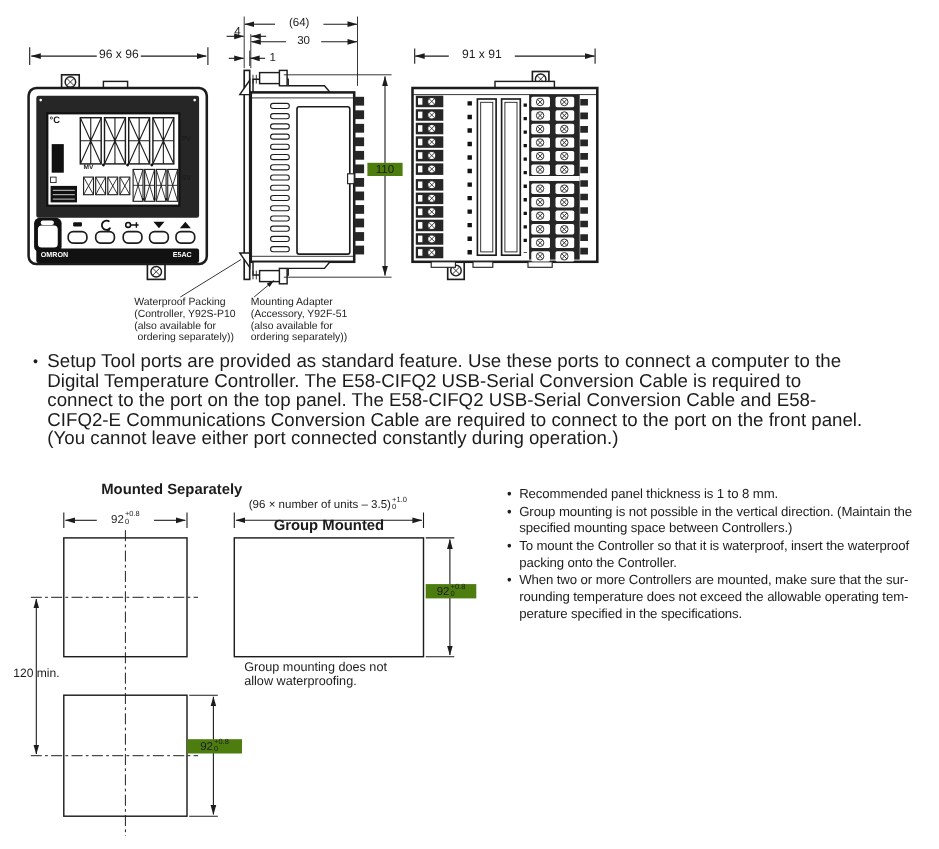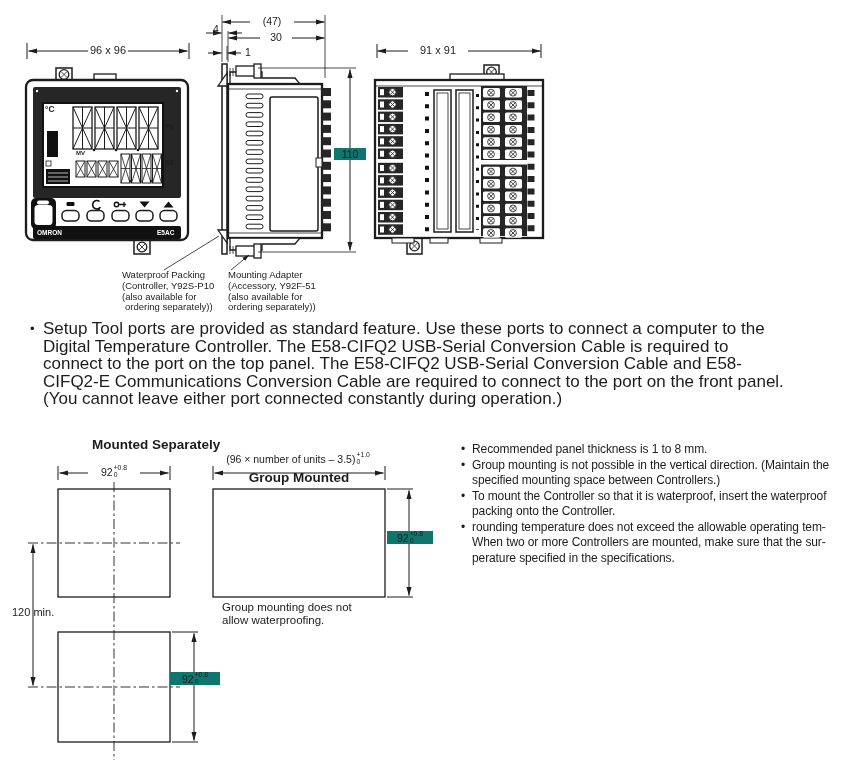--- a/index.html
+++ b/index.html
@@ -2,21 +2,21 @@
 <html><head>
 <meta charset="utf-8">
 <style>
   html,body{margin:0;padding:0;background:#fff;}
   .page{position:relative;width:854px;height:772px;background:#fff;overflow:hidden;
         font-family:"Liberation Sans",sans-serif;color:#1c1c1c;}
   svg{position:absolute;left:0;top:0;}
   .ov{position:absolute;white-space:nowrap;color:#1c1c1c;}
   .dim{font-size:10.5px;}
   .ctr{text-align:center;}
-  .wbg{background:#0f766e;}
+  .wbg{background:#4d7c0f;}
   .tolv{display:inline-flex;align-items:center;}
   .tol{display:inline-flex;flex-direction:column;font-size:6.8px;line-height:6.6px;margin-left:1px;}
   .callout{font-size:9.5px;line-height:10.8px;}
   .callout .l4{padding-left:3px;}
   .setup{font-size:17px;line-height:17.5px;}
   .blt{position:absolute;font-size:13px;}
   .hdr{font-weight:bold;font-size:13.5px;}
   .caption{font-size:11.5px;line-height:13px;}
   .notes{font-size:12px;line-height:15.5px;letter-spacing:-0.1px;}
   .note{display:flex;}
@@ -307,21 +307,21 @@
       </g>
     </g>
 
     <g>
       <line x1="164" y1="270" x2="219" y2="236" class="s08"></line>
       <line x1="231" y1="270" x2="249" y2="255" class="s08" marker-end="url(#arw)"></line>
     </g>
   </svg>
 
   <div class="ov dim ctr" style="left:84px;top:44px;width:48px;font-size:11px;">96 x 96</div>
-  <div class="ov dim ctr" style="left:250px;top:15px;width:44px;">(47)</div>
+  <div class="ov dim ctr" style="left:250px;top:15px;width:44px;">(64)</div>
   <div class="ov dim" style="left:213px;top:23px;">4</div>
   <div class="ov dim ctr" style="left:256px;top:31px;width:40px;">30</div>
   <div class="ov dim" style="left:245px;top:46px;">1</div>
   <div class="ov dim ctr wbg" style="left:334px;top:148px;width:32px;">110</div>
   <div class="ov dim ctr" style="left:404px;top:44px;width:68px;font-size:11px;">91 x 91</div>
 
   <div class="ov disp-lbl" style="left:45px;top:104px;font-size:8.5px;">°C</div>
   <div class="ov disp-lbl" style="left:165px;top:123px;">PV</div>
   <div class="ov disp-lbl" style="left:76px;top:150px;font-size:6px;">MV</div>
   <div class="ov disp-lbl" style="left:165px;top:159px;">SV</div>
@@ -440,20 +440,20 @@
     <div class="note">
       <span class="b">•</span>
       <div>
         <div>To mount the Controller so that it is waterproof, insert the waterproof</div>
         <div>packing onto the Controller.</div>
       </div>
     </div>
     <div class="note">
       <span class="b">•</span>
       <div>
+        <div>When two or more Controllers are mounted, make sure that the sur-</div>
         <div>rounding temperature does not exceed the allowable operating tem-</div>
-        <div>When two or more Controllers are mounted, make sure that the sur-</div>
         <div>perature specified in the specifications.</div>
       </div>
     </div>
   </div>
 
 </div>
 
 </body></html>

